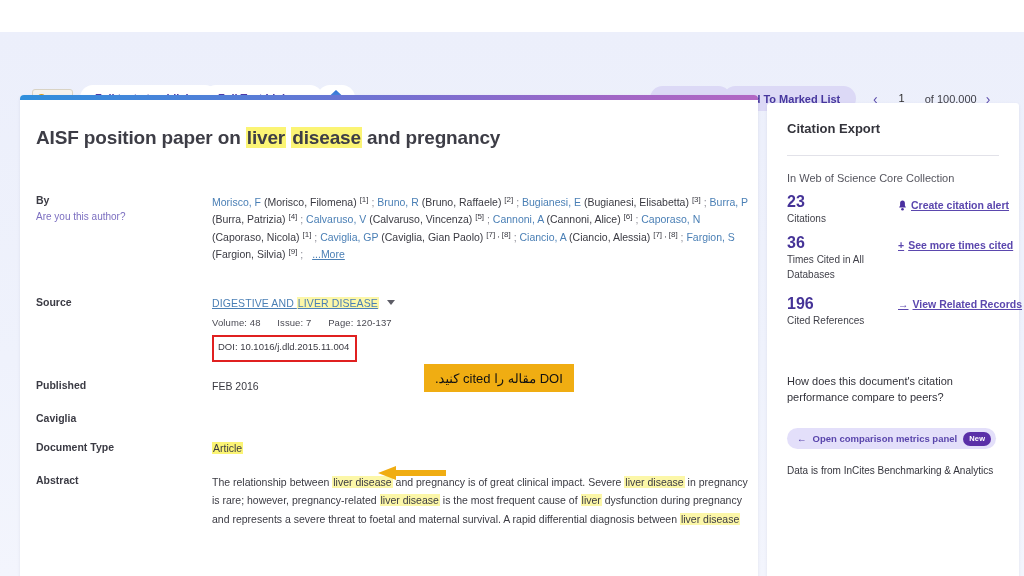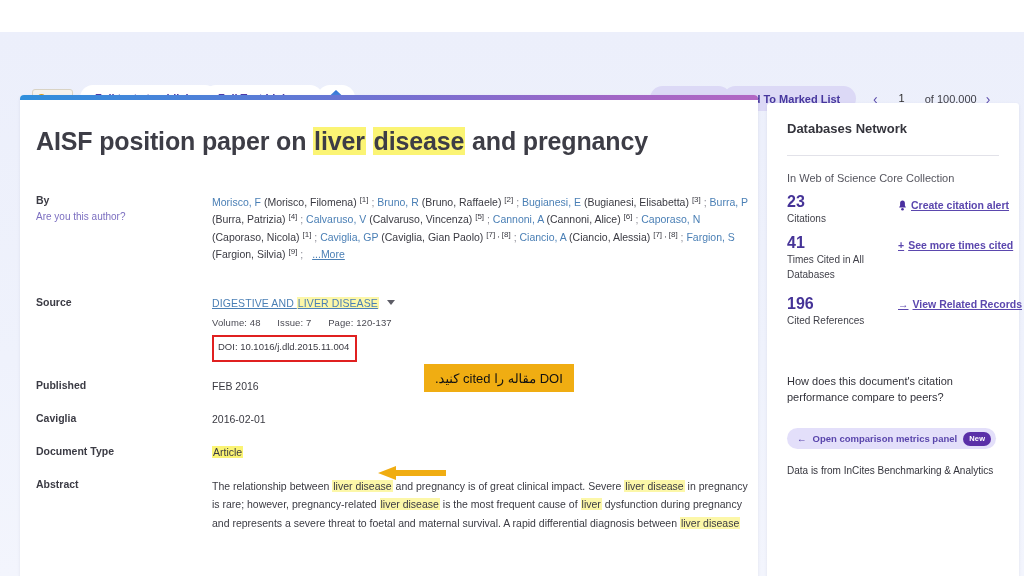--- a/index.html
+++ b/index.html
@@ -155,21 +155,21 @@
     position: absolute;
     left: 0; top: 0;
     width: 738px; height: 5px;
     background: linear-gradient(90deg,#2f8fdc 0%, #4e80d8 25%, #7a6ed0 55%, #a166c6 80%, #b267c3 100%);
   }
 
   .rec-title {
     position: absolute;
     left: 16px; top: 32px;
     width: 700px;
-    font-size: 25px;
+    font-size: 19px;
     font-weight: bold;
     color: #3d3d46;
     letter-spacing: -.15px;
   }
 
   mark.hl {
     background: #fbf474;
     color: inherit;
     padding: 0 1px;
   }
@@ -484,21 +484,20 @@
 
       <div class="meta-row">
         <div class="meta-label">Published</div>
         <div class="meta-val">FEB 2016</div>
       </div>
 
       <div class="row-gap-md"></div>
 
       <div class="meta-row">
         <div class="meta-label">Caviglia</div>
-        <div class="meta-val">2016-02-01</div>
       </div>
 
       <div class="row-gap-md"></div>
 
       <div class="meta-row">
         <div class="meta-label">Document Type</div>
         <div class="meta-val">
           <mark class="hl">Article</mark>
         </div>
       </div>
@@ -517,32 +516,32 @@
     <svg class="callout-arrow" viewBox="0 0 68 14">
       <path d="M68 4 L18 4 L18 0 L0 7 L18 14 L18 10 L68 10 Z" fill="#f0ad12"></path>
     </svg>
   </div>
 
   <div class="callout">
     <span>DOI مقاله را cited کنید.</span>
   </div>
 
   <div class="side">
-    <div class="side-title">Databases Network</div>
+    <div class="side-title">Citation Export</div>
     <div class="side-divider"></div>
 
     <div class="side-collection">In Web of Science Core Collection</div>
 
     <div class="stat s1">
       <div class="stat-num">23</div>
       <div class="stat-cap">Citations</div>
     </div>
 
     <div class="stat s2">
-      <div class="stat-num">41</div>
+      <div class="stat-num">36</div>
       <div class="stat-cap">Times Cited in All Databases</div>
     </div>
 
     <div class="stat s3">
       <div class="stat-num">196</div>
       <div class="stat-cap">Cited References</div>
     </div>
 
     <a class="side-link l1" href="#">
       <svg class="bell-icon" width="9" height="11" viewBox="0 0 9 11">

